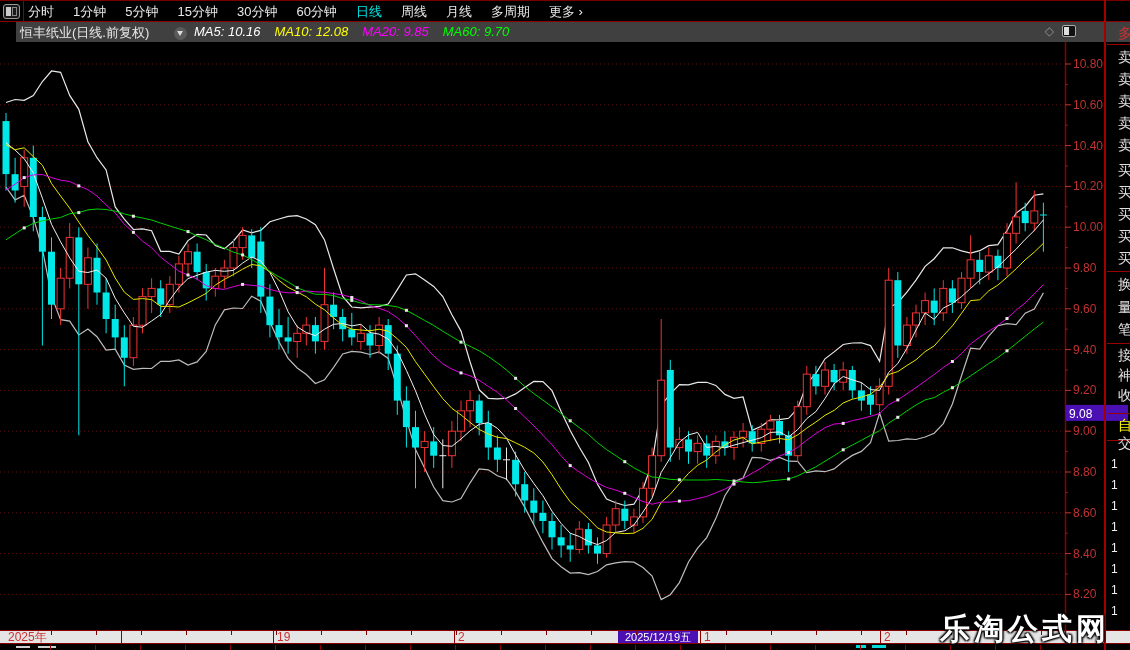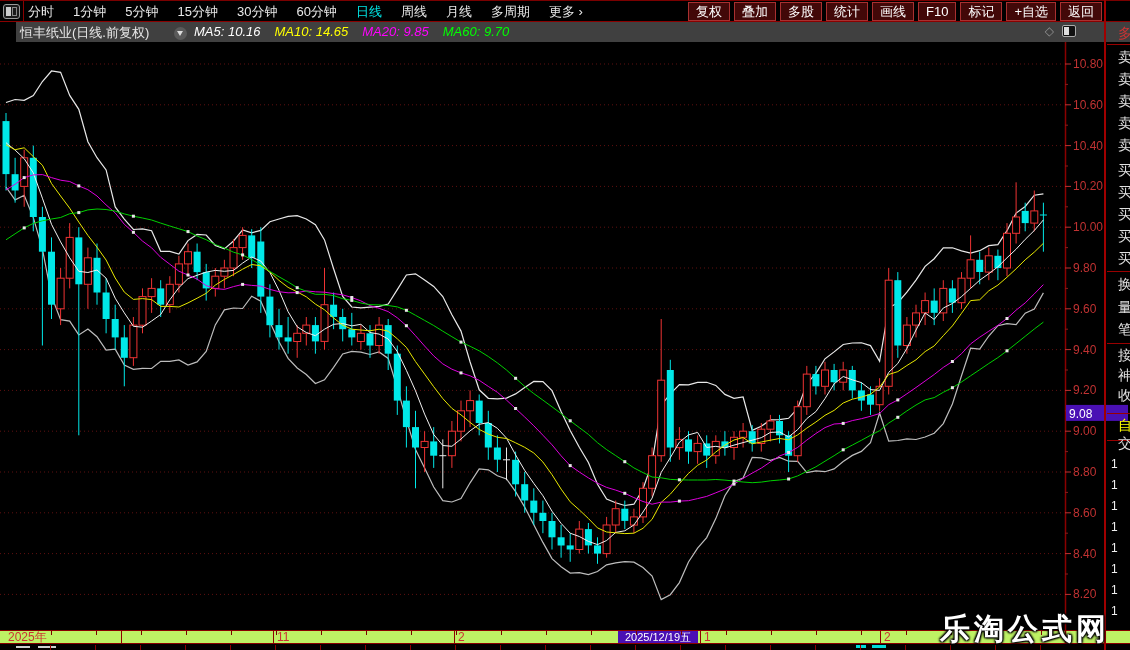--- a/index.html
+++ b/index.html
@@ -34,21 +34,21 @@
   #corner-icons { position:absolute; right:70px; top:2px; display:flex; align-items:center; }
   #diamond-icon { color:#909090; font-size:12px; margin-right:8px; }
   #panel-icon { width:14px; height:12px; border:1px solid #aaa; border-radius:2px; position:relative; background:#111; }
   #panel-icon::after { content:""; position:absolute; left:1px; top:1px; width:5px; height:8px; background:#ddd; }
 
   
   #chart-svg { position:absolute; top:42px; left:0; z-index:3; }
   #chart-svg text { font-family:"Liberation Sans", sans-serif; }
 
   
-  #xaxis-band { position:absolute; top:630px; left:0; width:1130px; height:14px; background:#bef264;
+  #xaxis-band { position:absolute; top:630px; left:0; width:1130px; height:14px; background:#e5e5e5;
     border-top:1px solid #8a0000; border-bottom:1px solid #8a0000; z-index:2; }
   .month-line { position:absolute; top:0; width:1px; height:12px; background:#900000; }
   .week-tick { position:absolute; top:0; width:1px; height:4px; background:#7a0000; }
   .month-label { position:absolute; top:0; color:#cc3333; font-size:12px; line-height:12px; white-space:nowrap; }
   #sel-date-box { position:absolute; top:0; height:12px; color:#fff; font-size:11px; line-height:12px;
     text-align:center; }
 
   
   #bottom-sliver { position:absolute; top:644px; left:0; width:1130px; height:6px; background:#030000; z-index:2; }
   .sliver-tick { position:absolute; top:1px; width:1px; height:5px; background:#900000; }
@@ -86,39 +86,28 @@
         <span class="menu-item">5分钟</span>
         <span class="menu-item">15分钟</span>
         <span class="menu-item">30分钟</span>
         <span class="menu-item">60分钟</span>
         <span class="menu-item active">日线</span>
         <span class="menu-item">周线</span>
         <span class="menu-item">月线</span>
         <span class="menu-item">多周期</span>
         <span class="menu-item">更多 ›</span>
       </div>
-    <div id="topbar-right">
-        <span class="tb-btn">复权</span>
-        <span class="tb-btn">叠加</span>
-        <span class="tb-btn">多股</span>
-        <span class="tb-btn">统计</span>
-        <span class="tb-btn">画线</span>
-        <span class="tb-btn">F10</span>
-        <span class="tb-btn">标记</span>
-        <span class="tb-btn">+自选</span>
-        <span class="tb-btn">返回</span>
-      </div>
   </div>
 
   <div id="title-row">
     <span id="chart-title">恒丰纸业(日线.前复权)</span>
     <span id="dd-icon"></span>
     <span id="ma-legend">
         <span class="ma-item" style="color: rgb(255, 255, 255);">MA5: 10.16</span>
-        <span class="ma-item" style="color: rgb(255, 255, 0);">MA10: 14.65</span>
+        <span class="ma-item" style="color: rgb(255, 255, 0);">MA10: 12.08</span>
         <span class="ma-item" style="color: rgb(255, 0, 255);">MA20: 9.85</span>
         <span class="ma-item" style="color: rgb(0, 255, 0);">MA60: 9.70</span>
       </span>
     <span id="corner-icons">
       <span id="diamond-icon">◇</span>
       <span id="panel-icon"></span>
     </span>
   </div>
 
   <svg id="chart-svg" width="1130" height="602">
@@ -480,21 +469,21 @@
       <div class="week-tick" style="left: 771px;"></div>
       <div class="week-tick" style="left: 816px;"></div>
       <div class="week-tick" style="left: 861px;"></div>
       <div class="week-tick" style="left: 906px;"></div>
       <div class="week-tick" style="left: 951px;"></div>
       <div class="week-tick" style="left: 996px;"></div>
       <div class="week-tick" style="left: 1041px;"></div>
       <div class="month-line" style="left: 121px;"></div>
       <span class="month-label" style="left: 125px; margin-top: 12px;">10</span>
       <div class="month-line" style="left: 273px;"></div>
-      <span class="month-label" style="left: 277px;">11</span>
+      <span class="month-label" style="left: 277px;">19</span>
       <div class="month-line" style="left: 454px;"></div>
       <span class="month-label" style="left: 458px;">2</span>
       <div class="month-line" style="left: 700px;"></div>
       <span class="month-label" style="left: 704px;">1</span>
       <div class="month-line" style="left: 880px;"></div>
       <span class="month-label" style="left: 884px;">2</span>
     </div>
 
   <div id="bottom-sliver">
     <div class="sliver-frag-w" style="left:16px;width:14px"></div>

